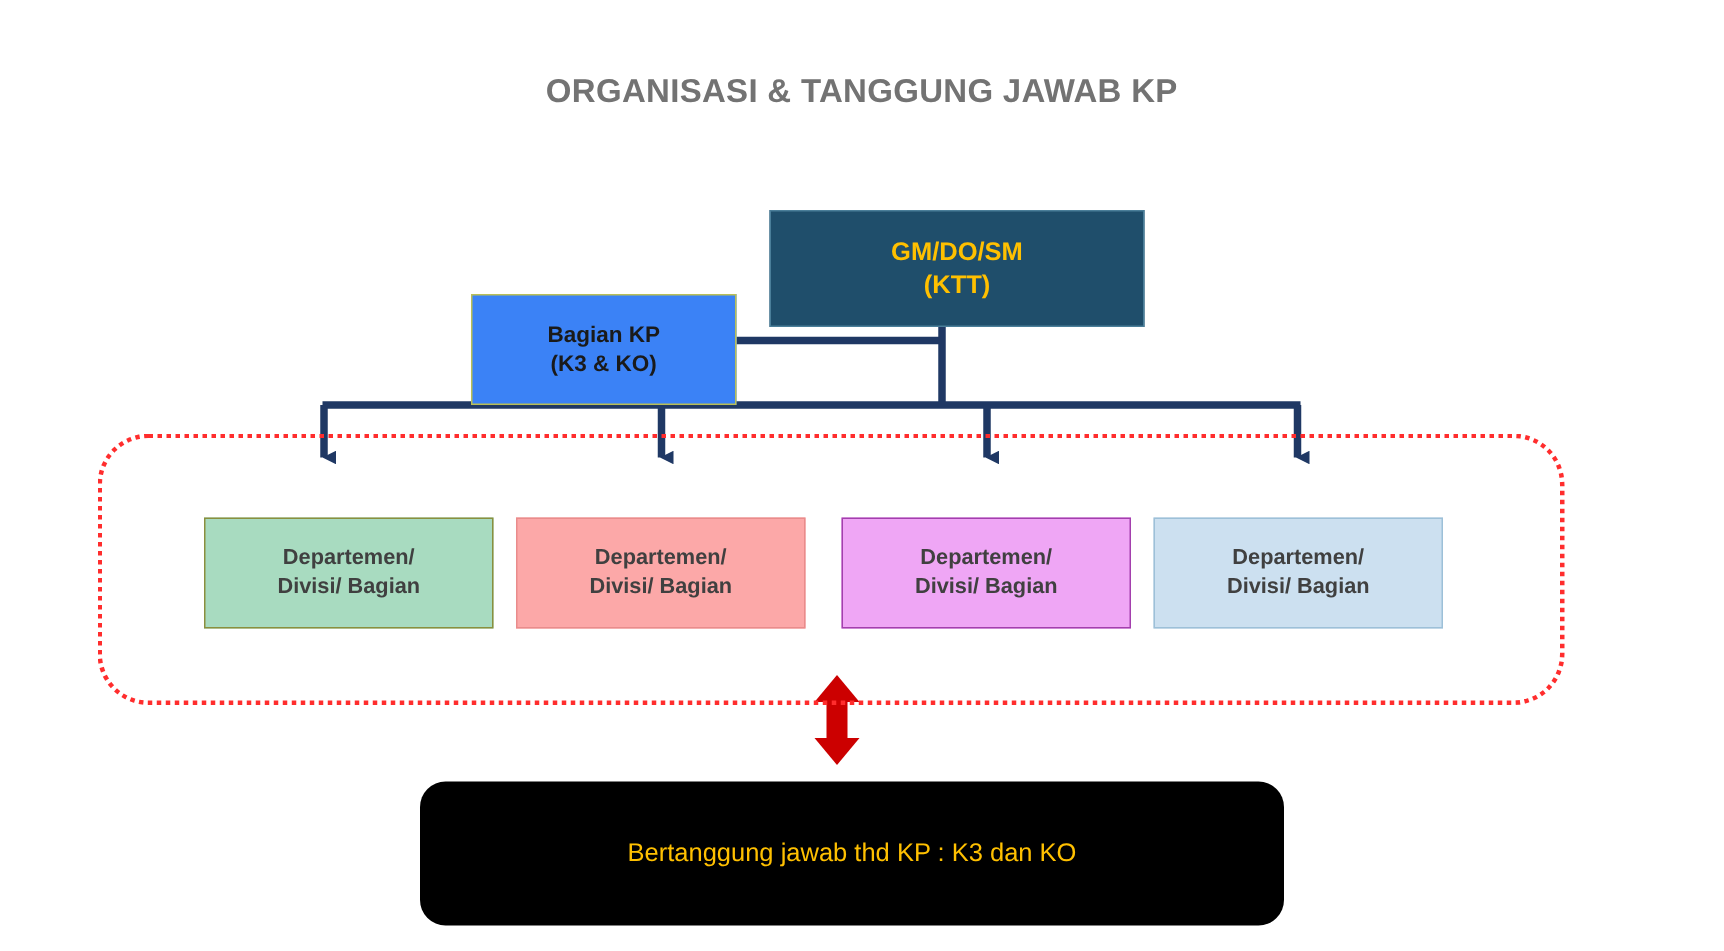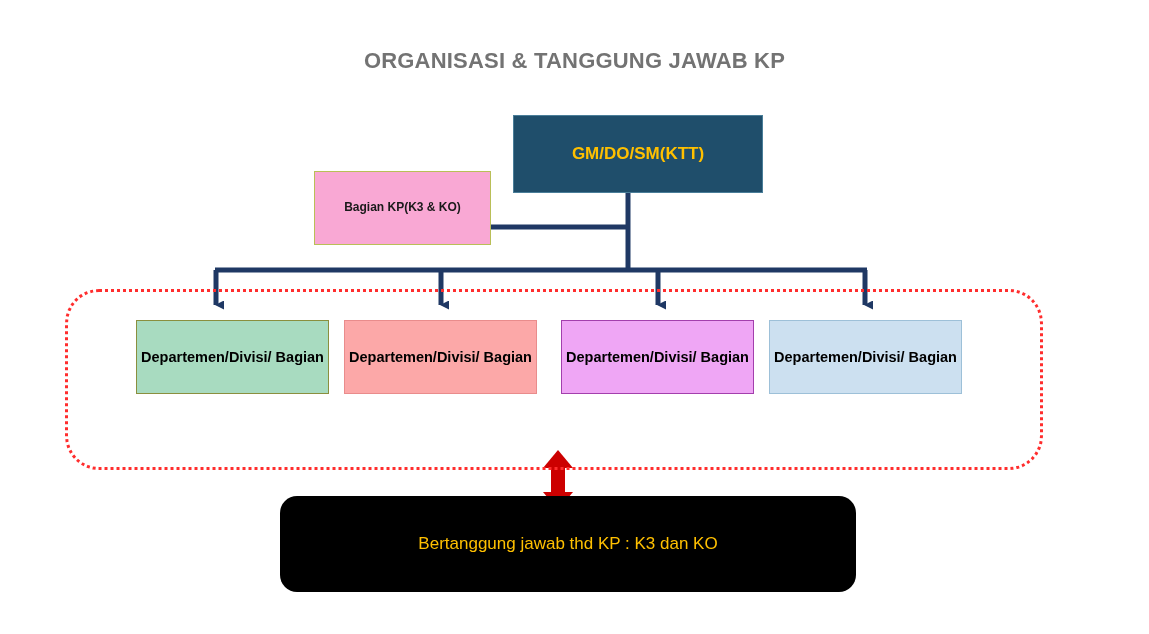--- a/index.html
+++ b/index.html
@@ -31,57 +31,58 @@
     font-weight: bold;
     letter-spacing: 0.2px;
     color: #737373;
   }
 
   
   .box {
     position: absolute;
     box-sizing: border-box;
     display: flex;
-    flex-direction: row;
+    flex-direction: column;
     align-items: center;
     justify-content: center;
     text-align: center;
     line-height: 1.28;
+    margin-top: 25px;
   }
   .box .ln { display: block; white-space: nowrap; }
 
   
   .box-gm {
     left: 513px; top: 115px;
     width: 250px; height: 78px;
     background: #1F4E6B;
     border: 1px solid #4a7e99;
     color: #FFC000;
     font-size: 17px;
     font-weight: bold;
   }
 
   
   .box-bagian {
     left: 314px; top: 171px;
     width: 177px; height: 74px;
-    background: #f9a8d4;
+    background: #3b82f6;
     border: 1px solid #b9bf57;
     color: #1a1a1a;
-    font-size: 12px;
+    font-size: 15px;
     font-weight: bold;
   }
 
   
   .dept {
     top: 320px;
     height: 74px;
     font-size: 14.5px;
     font-weight: bold;
-    color: #000000;
+    color: #404040;
     border-width: 1px;
     border-style: solid;
   }
   .dept-0 { left: 136px; width: 193px; background:#A8DBC0; border-color:#8a8f3e; }
   .dept-1 { left: 344px; width: 193px; background:#FCA8A8; border-color:#e98c8c; }
   .dept-2 { left: 561px; width: 193px; background:#EFA6F5; border-color:#a33fad; }
   .dept-3 { left: 769px; width: 193px; background:#CCE0F0; border-color:#9dc0d8; }
 
   
   .box-pengawas {

